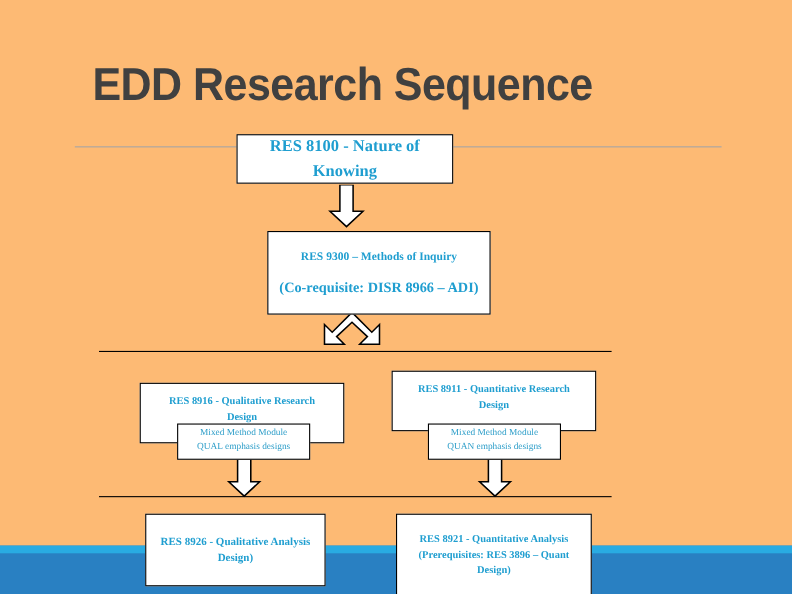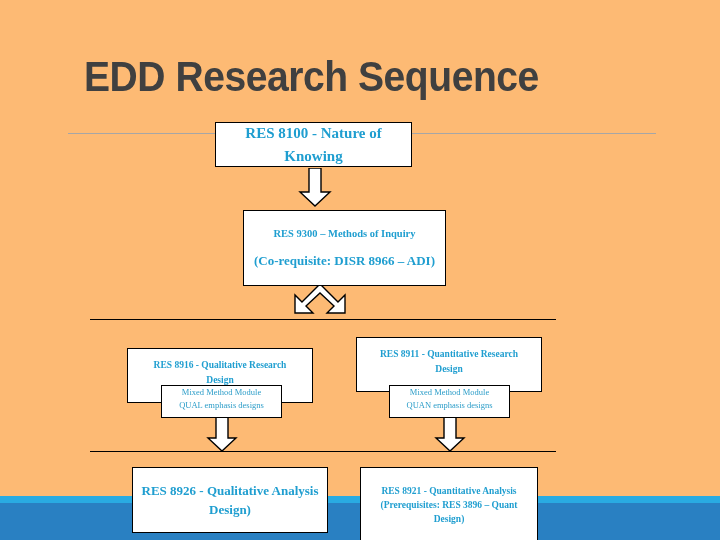--- a/index.html
+++ b/index.html
@@ -99,21 +99,21 @@
     font-size: 8.5px;
     text-align: center;
     display: flex;
     justify-content: center;
     line-height: 1.55;
     z-index: 6;
   }
   #mini-qual { left: 161px; top: 385px; width: 121px; height: 33px; }
   #mini-quan { left: 389px; top: 385px; width: 121px; height: 33px; }
 
-  #box-res8926 { left: 132px; top: 467px; width: 196px; height: 66px; font-size: 13px; }
+  #box-res8926 { left: 132px; top: 467px; width: 164px; height: 66px; font-size: 10px; }
   #box-res8921 { left: 360px; top: 467px; width: 178px; height: 76px; font-size: 9.5px; }
 
   
   .arrow-svg {
     position: absolute;
     z-index: 3;
   }
   .arrow-svg polygon, .arrow-svg polyline, .arrow-svg path {
     fill: #ffffff;
     stroke: #000000;

